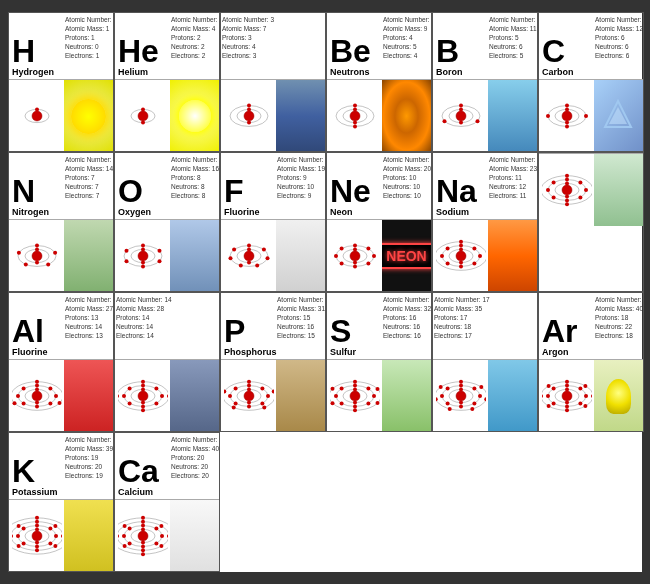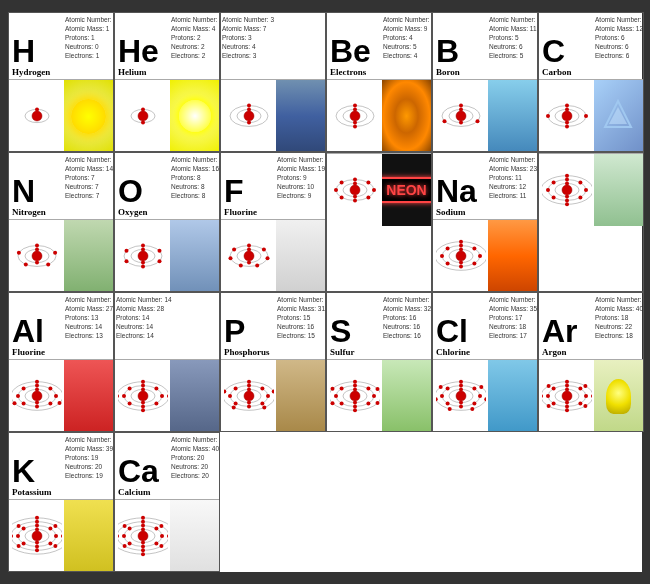--- a/index.html
+++ b/index.html
@@ -43,21 +43,20 @@
     .element-symbol {
       font-size: 32px;
       font-weight: bold;
       line-height: 1;
       color: #000;
     }
     .element-name {
       font-size: 9px;
       font-weight: bold;
       color: #000;
-      font-family: Liberation Serif, serif;
     }
     .element-info {
       font-size: 6.5px;
       color: #333;
       padding: 2px 2px 2px 1px;
       line-height: 1.4;
       flex: 1;
     }
     .element-info div {
       white-space: nowrap;
@@ -246,21 +245,21 @@
       </div>
       <div class="element-image">
         <div class="image-placeholder img-li" style="background:linear-gradient(180deg,#7090b0,#4060a0,#304878)"></div>
       </div>
     </div>
   </div>
     <div class="element-cell">
     <div class="element-top">
       <div class="element-symbol-box">
         <div class="element-symbol">Be</div>
-        <div class="element-name">Electrons</div>
+        <div class="element-name">Neutrons</div>
       </div>
       <div class="element-info">
           <div>Atomic Number: 4</div>
           <div>Atomic Mass: 9</div>
           <div>Protons: 4</div>
           <div>Neutrons: 5</div>
           <div>Electrons: 4</div>
         </div>
     </div>
     <div class="element-bottom">
@@ -449,20 +448,33 @@
             <circle cx="6.5" cy="36.3" r="2" fill="#cc0000"></circle>
             <circle cx="10.1" cy="27.5" r="2" fill="#cc0000"></circle>
           </svg>
       </div>
       <div class="element-image">
         <div class="image-placeholder img-f" style="background:linear-gradient(180deg,#f0f0f0,#d0d0d0)"></div>
       </div>
     </div>
   </div>
     <div class="element-cell">
+    <div class="element-top">
+      <div class="element-symbol-box">
+        <div class="element-symbol">Ne</div>
+        <div class="element-name">Neon</div>
+      </div>
+      <div class="element-info">
+          <div>Atomic Number: 10</div>
+          <div>Atomic Mass: 20</div>
+          <div>Protons: 10</div>
+          <div>Neutrons: 10</div>
+          <div>Electrons: 10</div>
+        </div>
+    </div>
     <div class="element-bottom">
       <div class="electron-diagram">
         <svg class="electron-svg" viewBox="0 0 50 68" xmlns="http://www.w3.org/2000/svg">
             <circle cx="25" cy="34" r="5" fill="#cc0000" stroke="#990000" stroke-width="0.5"></circle>
             <ellipse cx="25" cy="34" rx="12" ry="6.6000000000000005" fill="none" stroke="#888" stroke-width="0.5"></ellipse>
             <circle cx="25.0" cy="27.4" r="2" fill="#cc0000"></circle>
             <circle cx="25.0" cy="40.6" r="2" fill="#cc0000"></circle>
             <ellipse cx="25" cy="34" rx="19" ry="10.450000000000001" fill="none" stroke="#888" stroke-width="0.5"></ellipse>
             <circle cx="25.0" cy="23.5" r="2" fill="#cc0000"></circle>
             <circle cx="38.4" cy="26.6" r="2" fill="#cc0000"></circle>
@@ -708,24 +720,20 @@
             <circle cx="2.5" cy="26.8" r="2" fill="#cc0000"></circle>
           </svg>
       </div>
       <div class="element-image">
         <div class="image-placeholder img-s" style="background:linear-gradient(180deg,#c8e8b8,#88c068)"></div>
       </div>
     </div>
   </div>
     <div class="element-cell">
     <div class="element-top">
-      <div class="element-symbol-box">
-        <div class="element-symbol">Cl</div>
-        <div class="element-name">Chlorine</div>
-      </div>
       <div class="element-info">
           <div>Atomic Number: 17</div>
           <div>Atomic Mass: 35</div>
           <div>Protons: 17</div>
           <div>Neutrons: 18</div>
           <div>Electrons: 17</div>
         </div>
     </div>
     <div class="element-bottom">
       <div class="electron-diagram">

